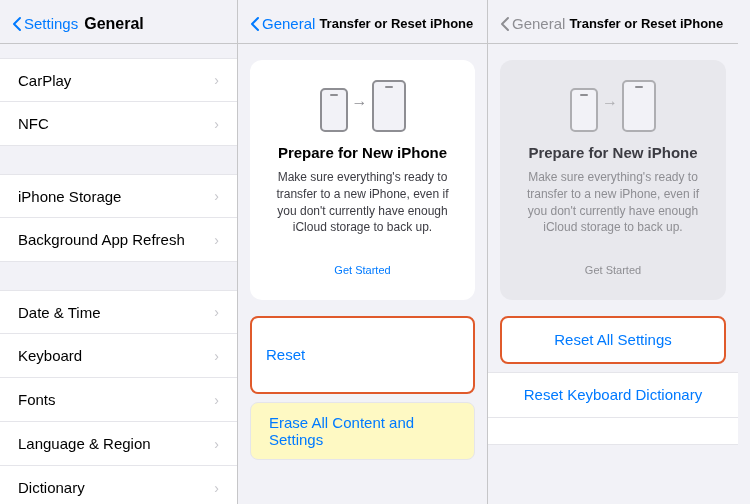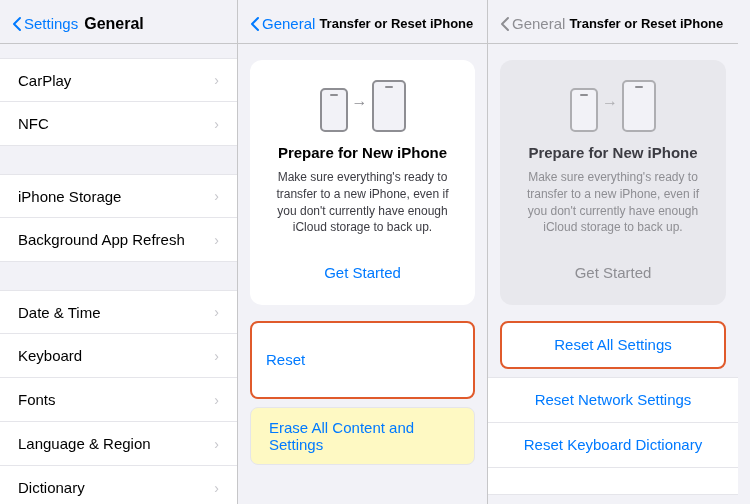--- a/index.html
+++ b/index.html
@@ -135,21 +135,21 @@
       margin-bottom: 8px;
     }
     .prepare-desc {
       font-size: 12px;
       color: #3c3c43;
       line-height: 1.4;
       margin-bottom: 24px;
     }
     .get-started-btn {
       color: #007aff;
-      font-size: 15px;
+      font-size: 11px;
       font-weight: 400;
       cursor: pointer;
       padding: 4px 0;
     }
 
     .reset-section {
       margin: 8px 12px;
     }
     .reset-box {
       background: #fff;
@@ -314,23 +314,20 @@
       <div class="prepare-title" style="color:#3c3c43;">Prepare for New iPhone</div>
       <div class="prepare-desc" style="color:#8e8e93;">Make sure everything's ready to transfer to a new iPhone, even if you don't currently have enough iCloud storage to back up.</div>
       <div class="get-started-btn" style="color:#8e8e93;">Get Started</div>
     </div>
 
     <div class="reset-option-highlighted">
       <span class="reset-option-highlighted-label">Reset All Settings</span>
     </div>
     <div style="margin:0 0;">
       <div class="reset-option-item">
-        <span class="reset-option-label">Reset Network Settings</span>
-      </div>
-      <div class="reset-option-item">
         <span class="reset-option-label">Reset Keyboard Dictionary</span>
       </div>
       <div class="reset-option-item">
         
       </div>
     </div>
 
   </div>
 </div>
 

